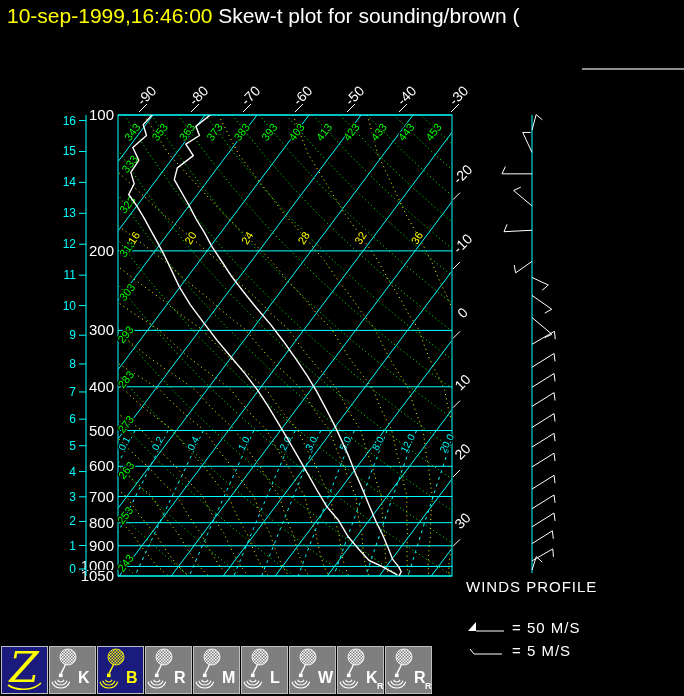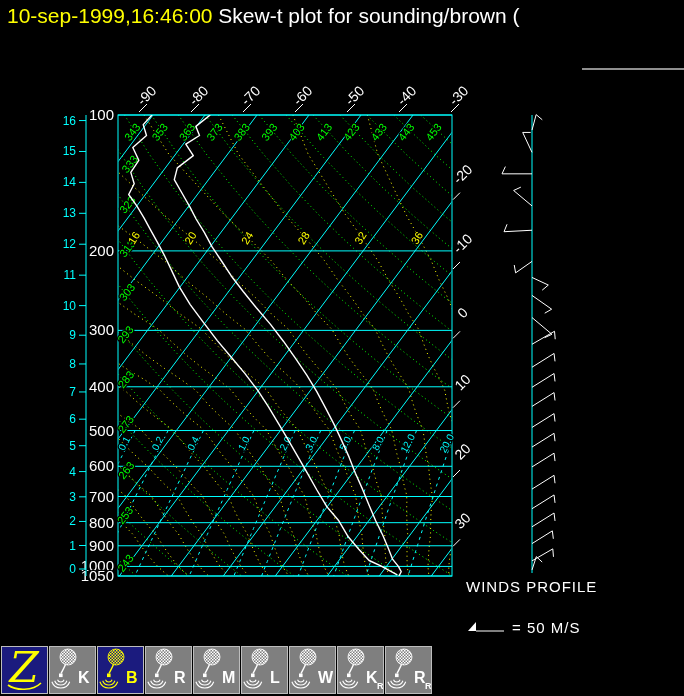--- a/index.html
+++ b/index.html
@@ -299,20 +299,27 @@
 
   <div id="legend">
     <div class="legend-title">WINDS PROFILE</div>
     <div class="legend-row">
       <svg width="42" height="13">
         <polygon points="10,1 10,10 2,10" fill="#fff"></polygon>
         <line x1="10" y1="10" x2="38" y2="10" stroke="#fff" stroke-width="1"></line>
       </svg>
       <span>= 50 M/S</span>
     </div>
+    <div class="legend-row">
+      <svg width="42" height="13">
+        <line x1="8" y1="10" x2="4" y2="5" stroke="#fff" stroke-width="1"></line>
+        <line x1="8" y1="10" x2="36" y2="10" stroke="#fff" stroke-width="1"></line>
+      </svg>
+      <span>= 5 M/S</span>
+    </div>
   </div>
 
   <svg width="0" height="0" style="position:absolute">
     <defs>
       <pattern id="chkw" width="3" height="3" patternUnits="userSpaceOnUse">
         <rect width="1.5" height="1.5" fill="#ffffff"></rect>
         <rect x="1.5" y="1.5" width="1.5" height="1.5" fill="#ffffff"></rect>
       </pattern>
       <pattern id="chky" width="3" height="3" patternUnits="userSpaceOnUse">
         <rect width="1.5" height="1.5" fill="#ffff00"></rect>

